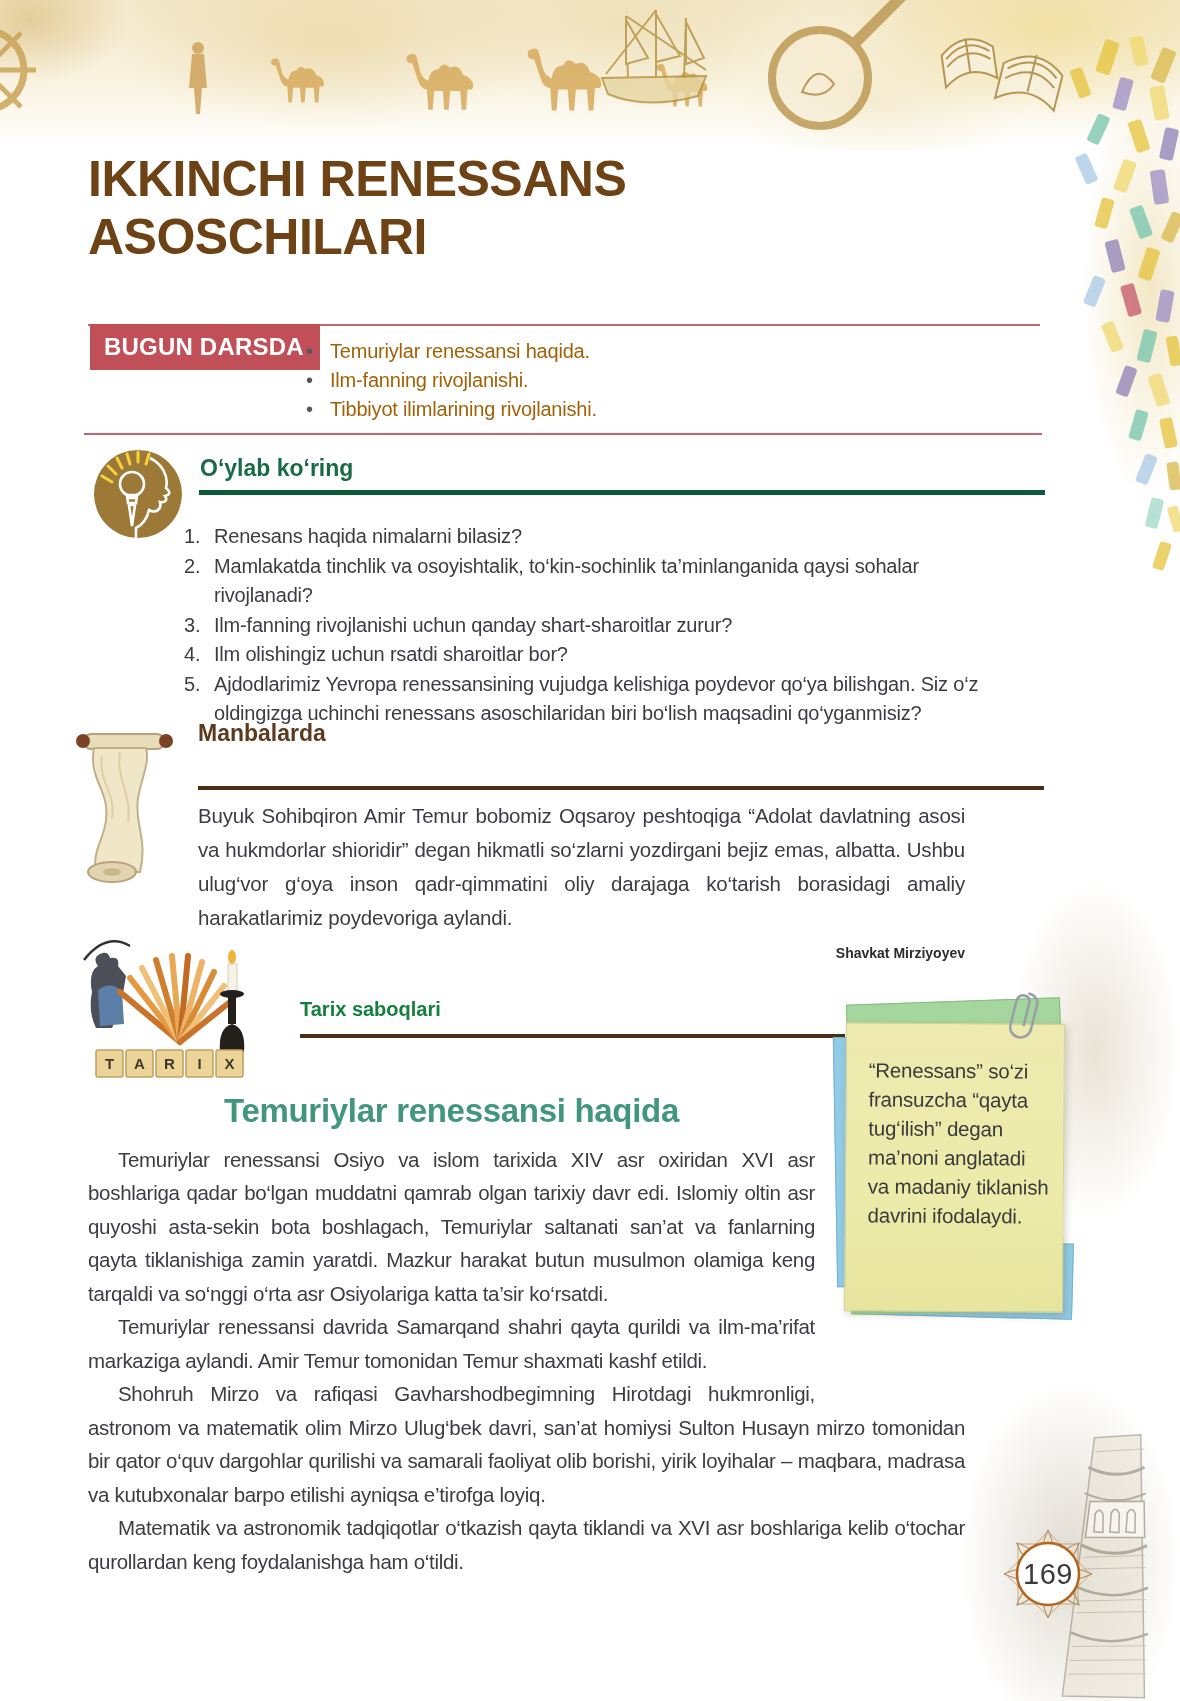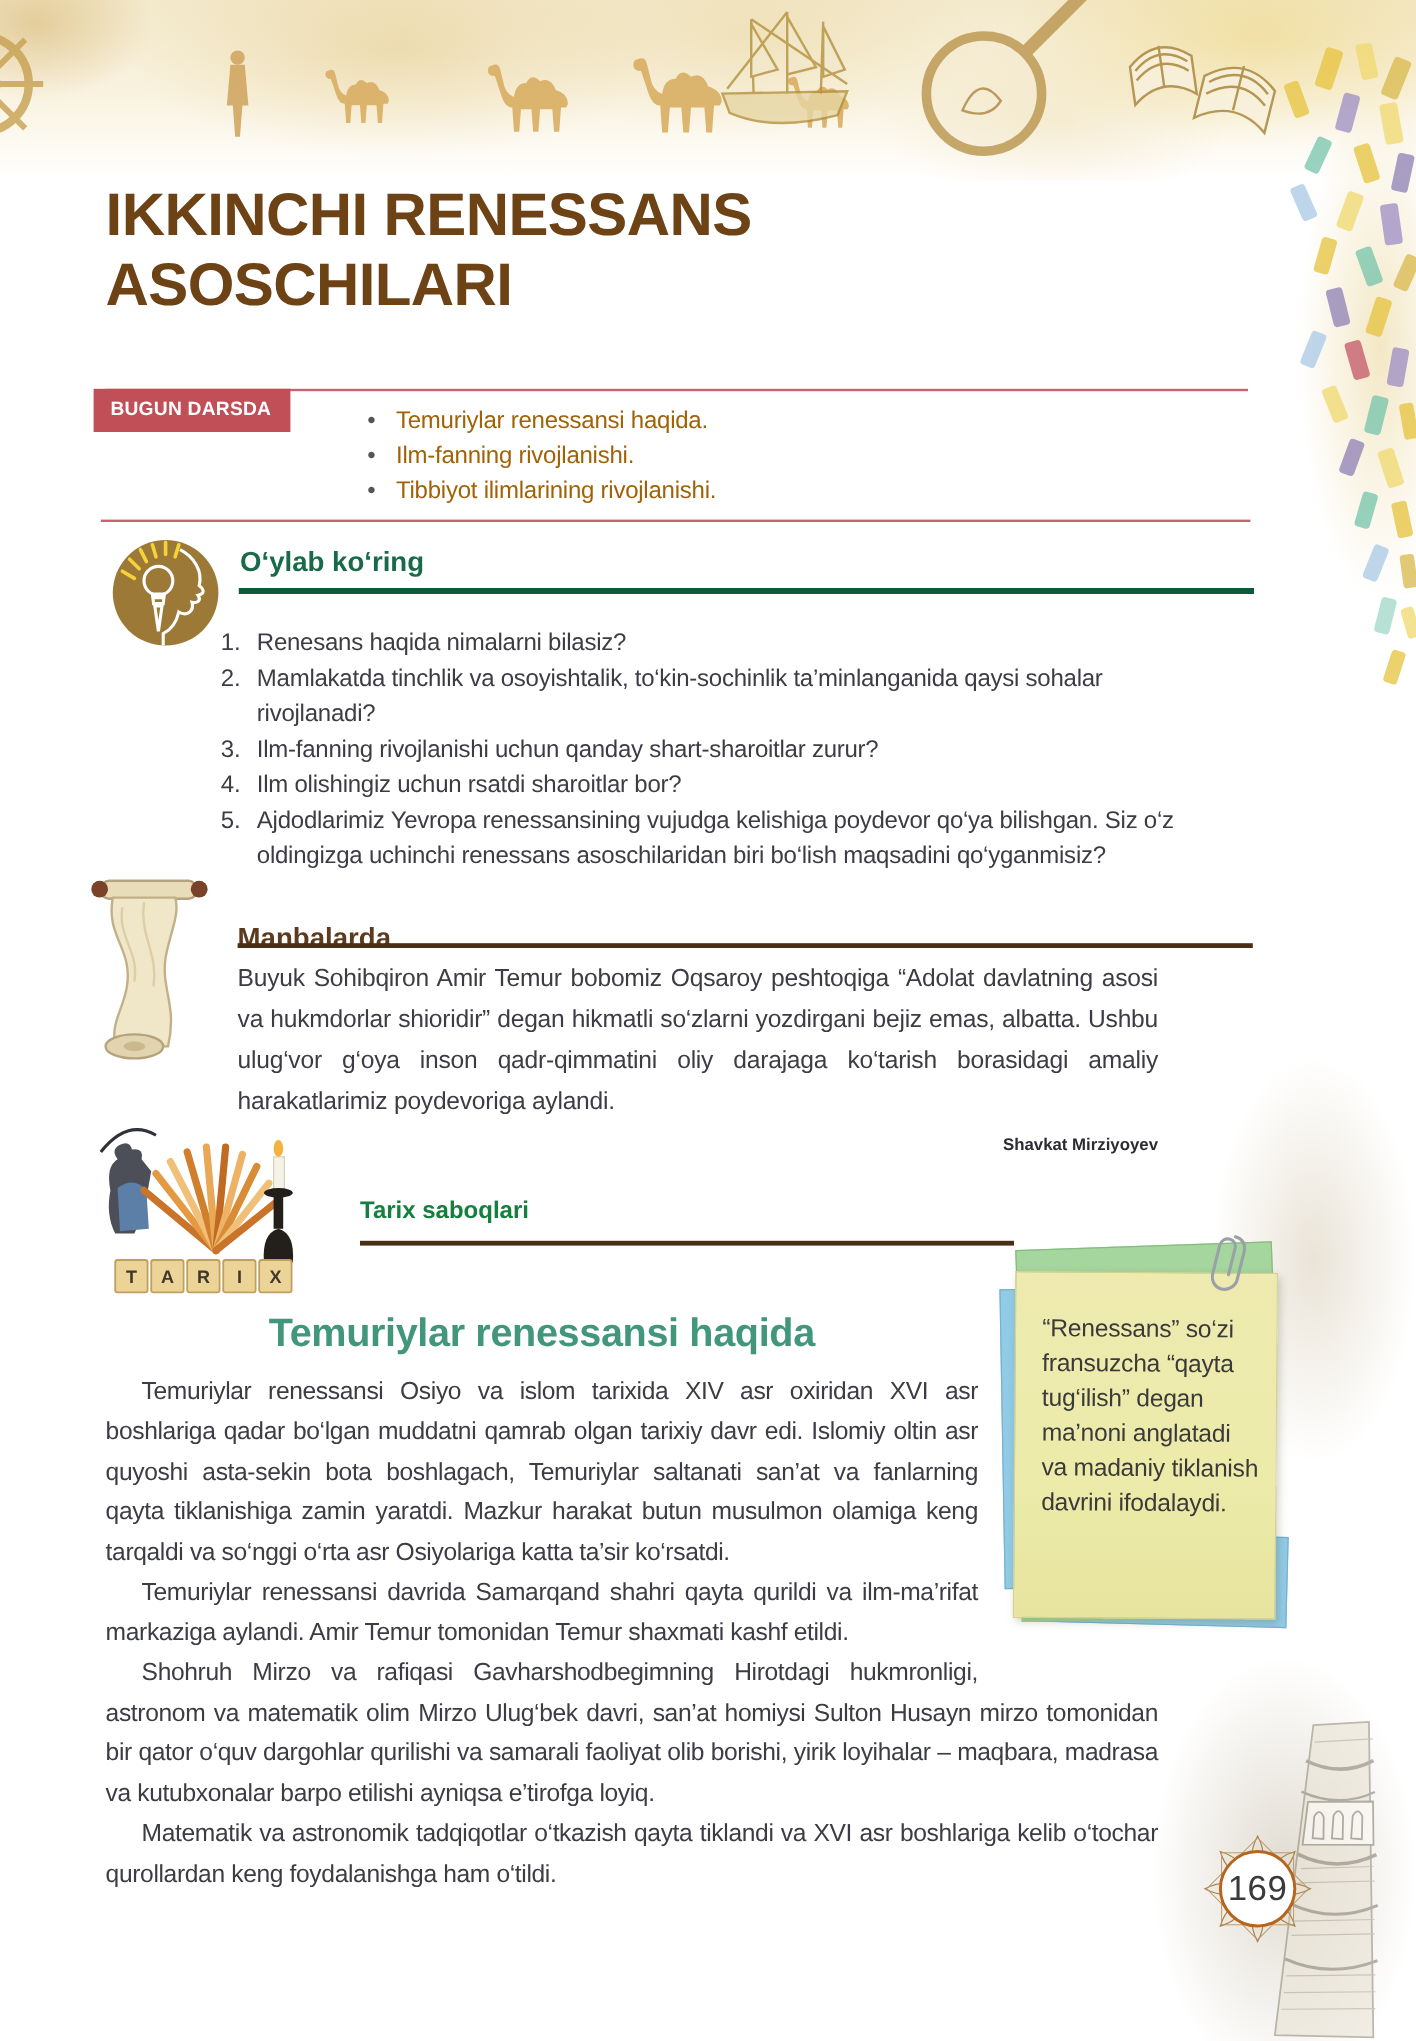--- a/index.html
+++ b/index.html
@@ -37,61 +37,61 @@
   }
   
   .rule-red{position:absolute;height:2px;background:#c8646e;}
   .rule1{left:88px;top:324px;width:952px;}
   .rule2{left:84px;top:433px;width:958px;}
   .rule-green{position:absolute;left:199px;top:490px;width:846px;height:5px;background:#0d5a39;}
   .rule-brown1{position:absolute;left:198px;top:786px;width:846px;height:4px;background:#4b2f15;}
   .rule-brown2{position:absolute;left:300px;top:1034px;width:545px;height:4px;background:#4b2f15;}
   
   .badge{
-    position:absolute;left:78px;top:324px;
-    background:#c04f58;color:#fff;font-weight:700;font-size:16px;
+    position:absolute;left:90px;top:324px;
+    background:#c04f58;color:#fff;font-weight:700;font-size:24px;
     padding:9px 16px 9px 14px;letter-spacing:.2px;
   }
   .bullet-list{position:absolute;left:302px;top:337px;font-size:20px;line-height:29px;color:#a16207;letter-spacing:-.2px;}
   .bullet-list div{padding-left:28px;position:relative;}
   .bullet-list div::before{content:"•";position:absolute;left:4px;color:#55555d;}
   
   .think-icon{position:absolute;left:92px;top:448px;width:92px;height:92px;}
   .think-heading{position:absolute;left:200px;top:455px;font-size:23px;font-weight:700;color:#186b46;}
   .question-list{
     position:absolute;left:166px;top:506px;width:802px;
     font-size:20px;line-height:29.5px;color:#3c3c44;letter-spacing:-.2px;
     counter-reset:q;list-style:none;margin:16px;padding:0;
   }
   .question-list li{counter-increment:q;padding-left:32px;position:relative;}
   .question-list li::before{content:counter(q) ".";position:absolute;left:2px;}
   
   .scroll-icon{position:absolute;left:76px;top:726px;width:114px;height:158px;}
-  .manb-heading{position:absolute;left:198px;top:768px;font-size:23px;font-weight:700;color:#5b3a1e;}
+  .manb-heading{position:absolute;left:198px;top:720px;font-size:23px;font-weight:700;color:#5b3a1e;}
   .quote{
     position:absolute;left:198px;top:799px;width:767px;
     font-size:20.5px;line-height:34px;text-align:justify;color:#3c3c44;letter-spacing:-.2px;
   }
   .attribution{text-align:right;font-weight:700;color:#2b2b31;font-size:14px;margin-top:1px;letter-spacing:0;}
   
   .tarix-img{position:absolute;left:80px;top:930px;width:172px;height:152px;}
   .tarix-heading{position:absolute;left:300px;top:998px;font-size:20px;font-weight:700;color:#15803d;}
   
   .article{
     position:absolute;left:88px;top:1048px;width:877px;
     font-size:20.5px;line-height:33.5px;text-align:justify;color:#3c3c44;letter-spacing:-.3px;
   }
   .note-spacer{float:right;width:150px;height:345px;}
   .article h2{
     margin:46px 0 15px 0;text-align:center;
     font-size:33px;font-weight:700;color:#41967b;letter-spacing:-.3px;
   }
   .article p{margin:0;text-indent:30px;}
   
-  .note-stack{position:absolute;left:835px;top:1038px;width:240px;height:324px;}
+  .note-stack{position:absolute;left:835px;top:1001px;width:240px;height:324px;}
   .note-green{position:absolute;left:12px;top:0;width:212px;height:60px;background:#a5d69e;border:1px solid #86bb80;transform:rotate(-2deg);}
   .note-blue-l{position:absolute;left:0;top:36px;width:34px;height:248px;background:#92cbe6;border:1px solid #74b2d2;transform:rotate(-1deg);}
   .note-blue-b{position:absolute;left:20px;top:240px;width:216px;height:74px;background:#92cbe6;border:1px solid #74b2d2;transform:rotate(1.5deg);}
   .note-green-b{position:absolute;left:16px;top:286px;width:200px;height:26px;background:#a5d69e;transform:rotate(-1deg);}
   .note-yellow{
     position:absolute;left:10px;top:22px;width:219px;height:289px;
     background:linear-gradient(180deg,#eeeab0 0%,#ecebA9 60%,#e6e49e 100%);
     border:1px solid #d5d191;box-shadow:2px 3px 7px rgba(80,80,40,.25);
     transform:rotate(.4deg);
     box-sizing:border-box;padding:32px 14px 0 22px;

